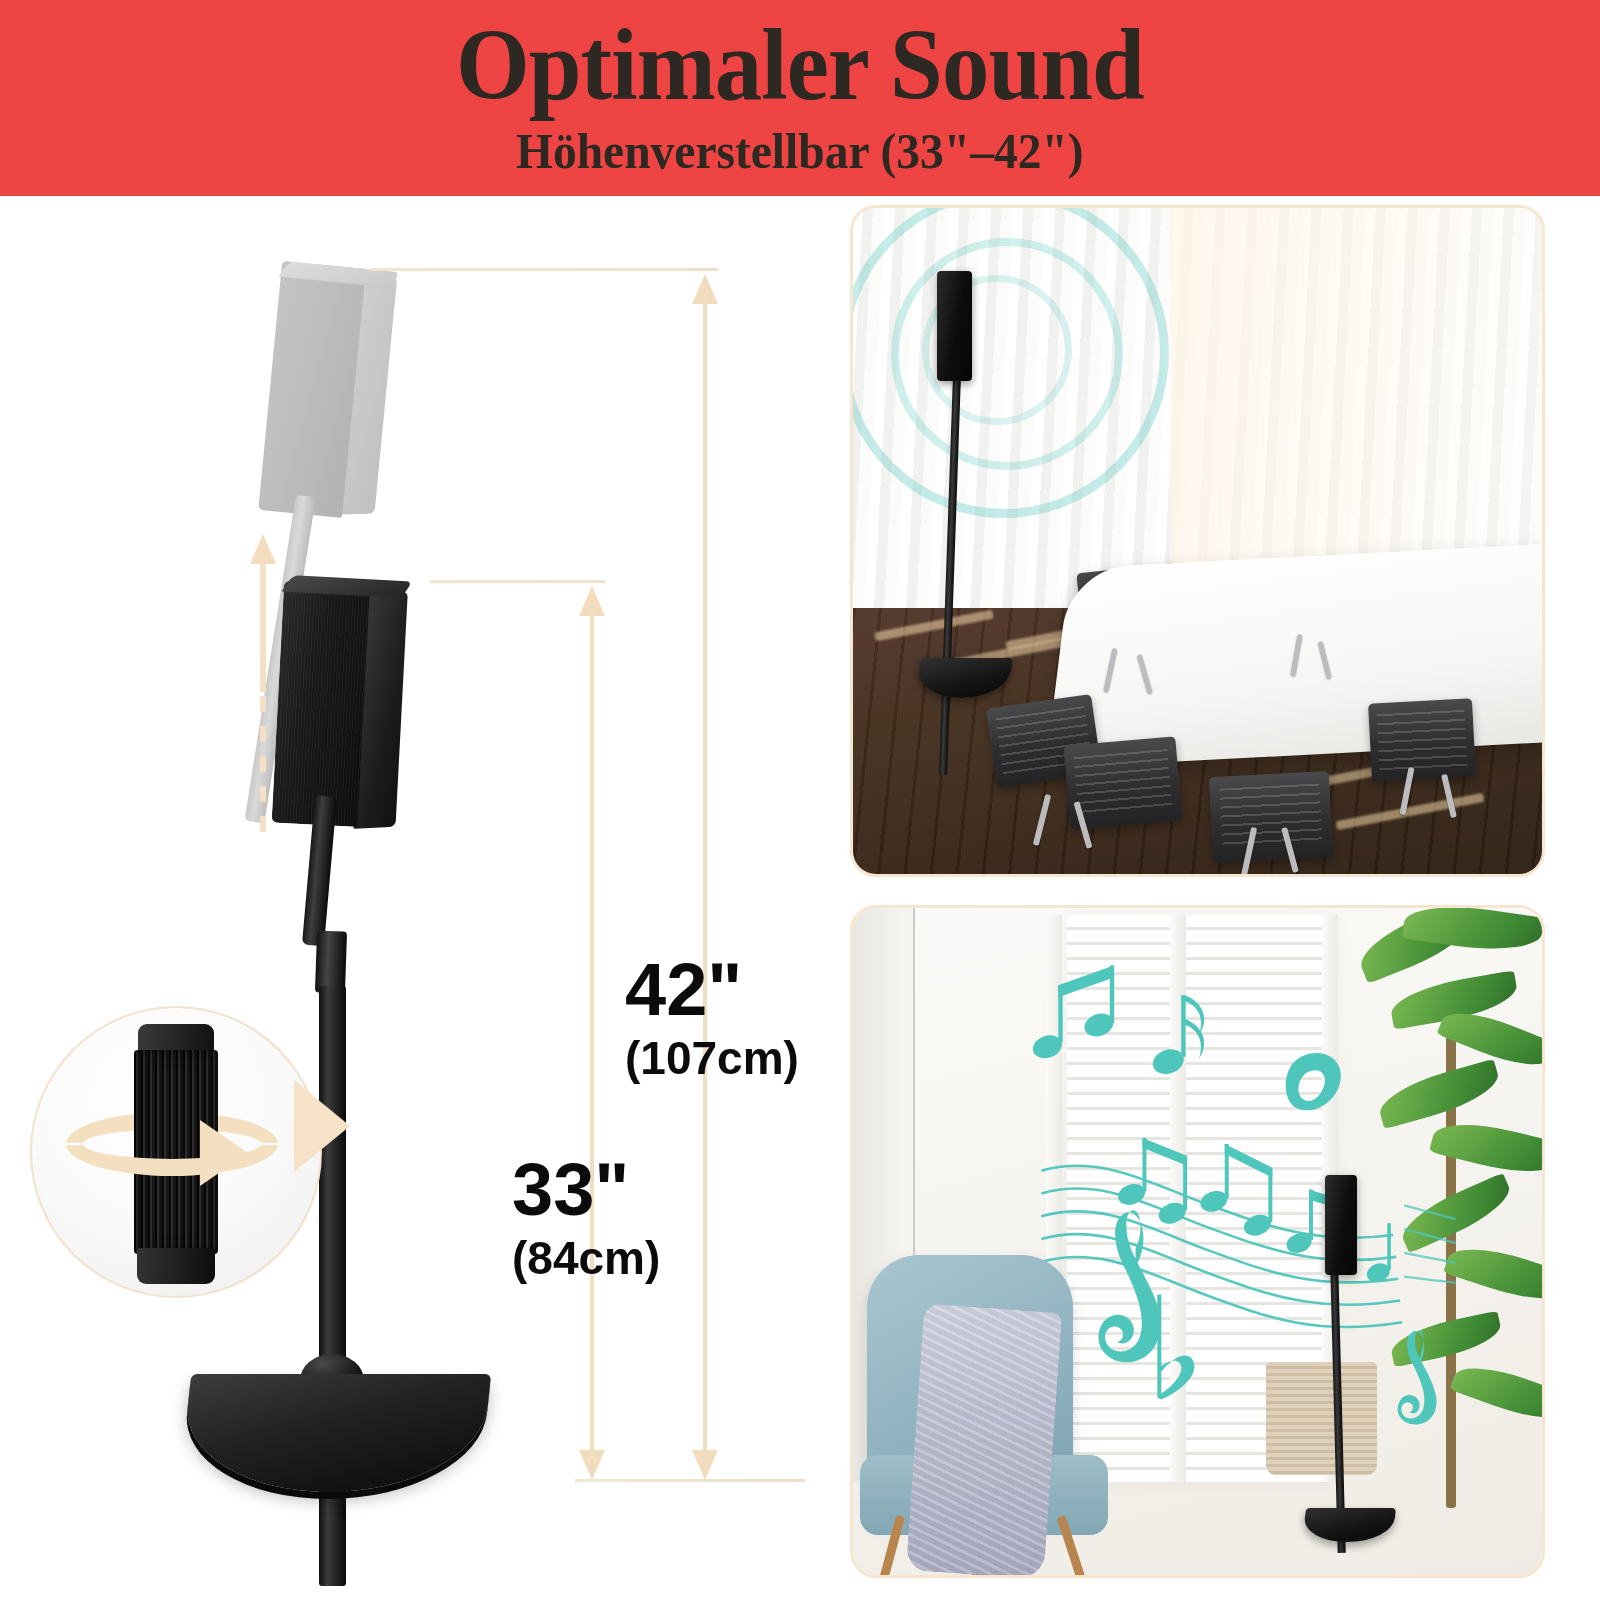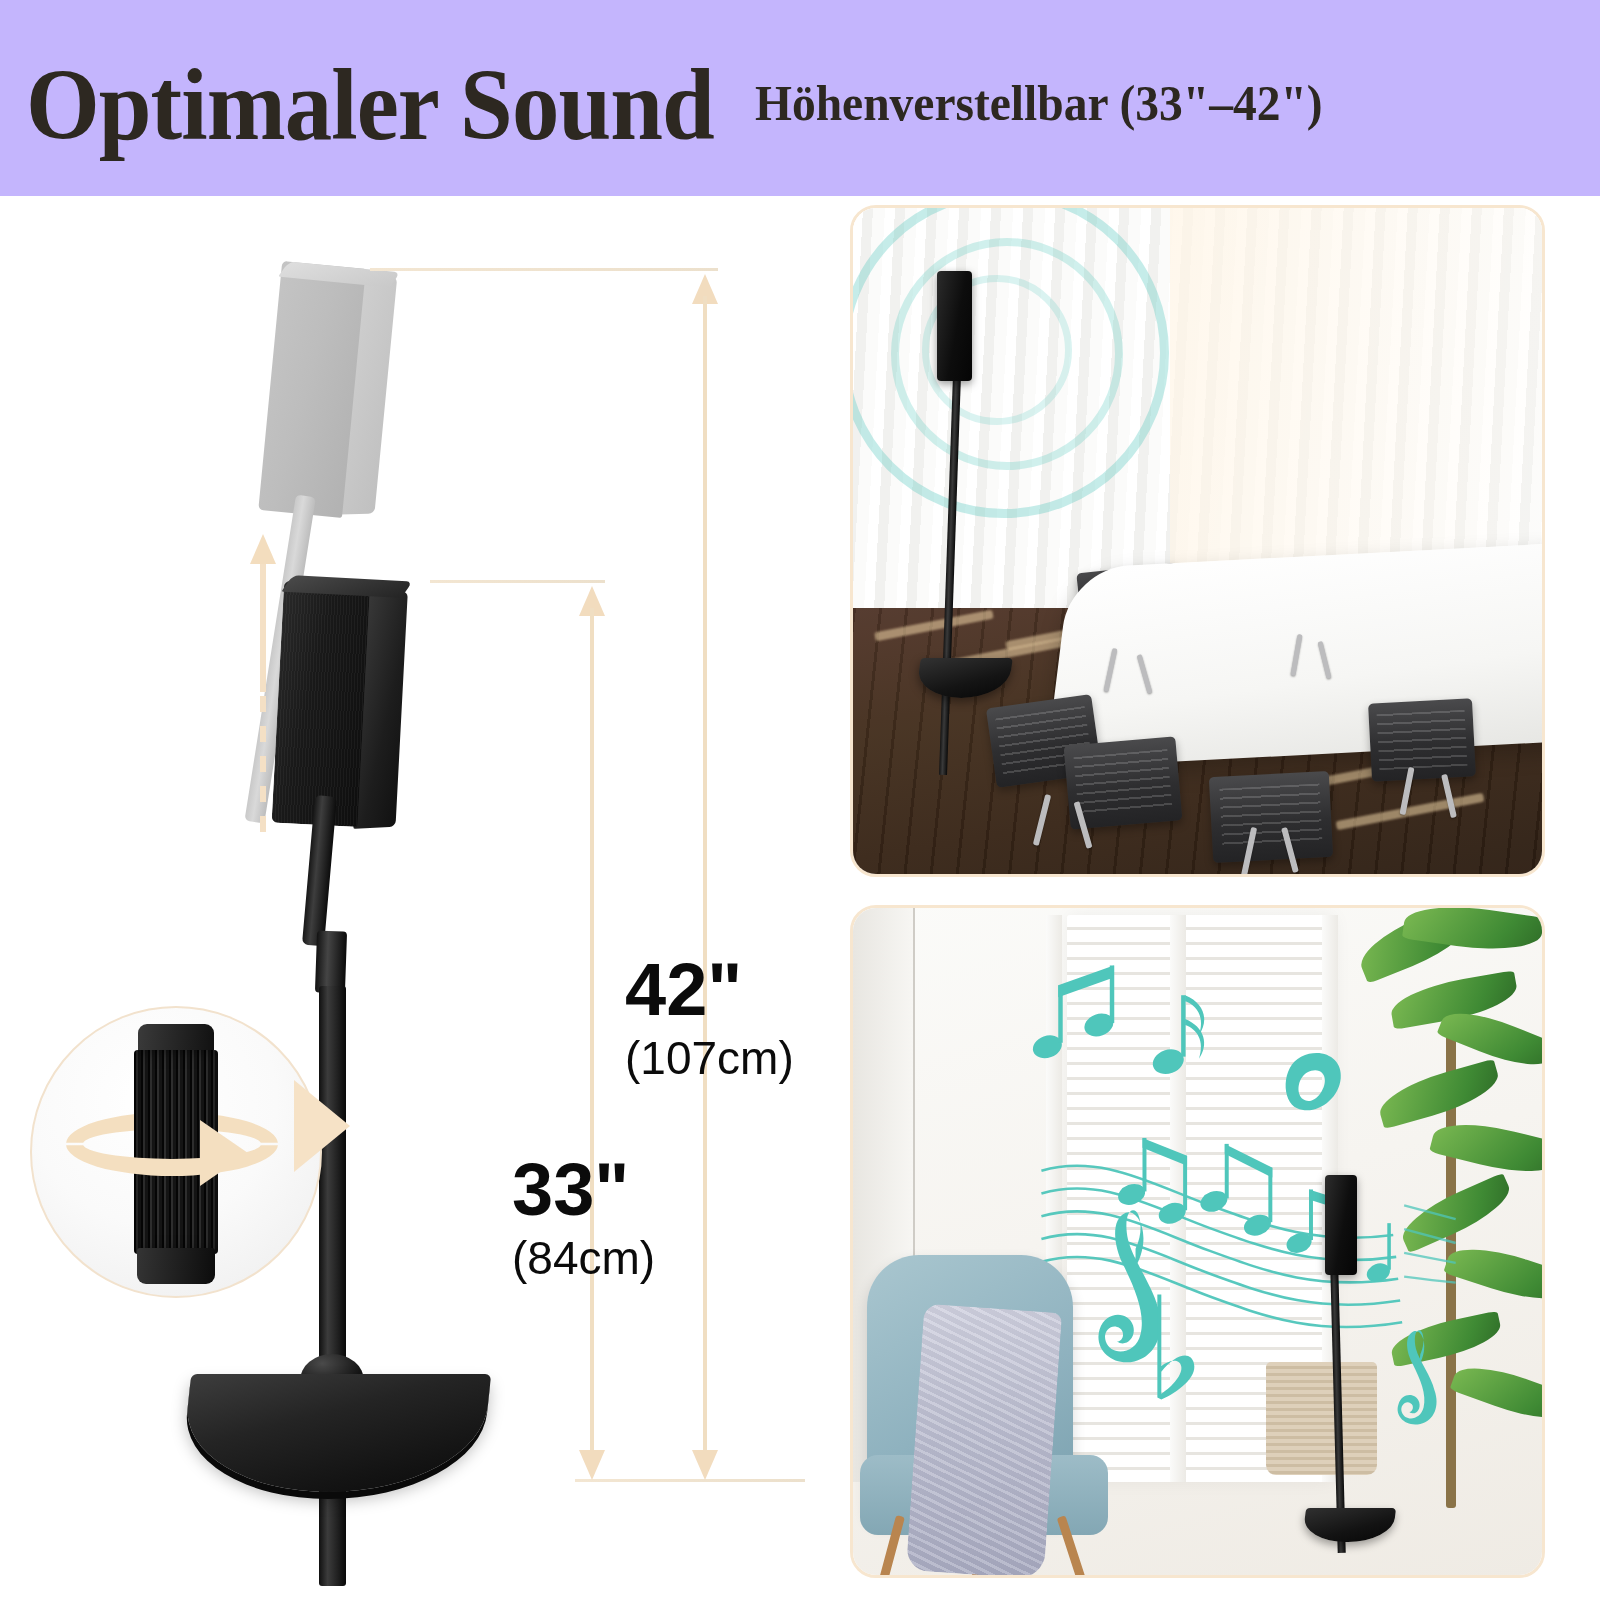--- a/index.html
+++ b/index.html
@@ -7,22 +7,22 @@
   body {
     background:#ffffff;
     font-family:"Liberation Sans", sans-serif;
     position:relative;
     overflow:hidden;
   }
 
   
   #header-band {
     position:absolute; left:0; top:0; width:1600px; height:196px;
-    background:#c4b5fd;
-    display:flex; flex-direction:row;
+    background:#ef4444;
+    display:flex; flex-direction:column;
     align-items:center; justify-content:flex-start;
   }
   #main-title {
     font-family:"Liberation Serif", serif;
     font-weight:700;
     font-size:102px;
     line-height:1.0;
     color:#2d2821;
     letter-spacing:-1px;
     margin-top:14px;
@@ -189,21 +189,21 @@
     font-family:"Liberation Sans", sans-serif;
     color:#0b0b0b;
     text-align:left;
   }
   .dim-in {
     font-size:74px; font-weight:700; line-height:0.92;
     letter-spacing:0px;
     display:block;
   }
   .dim-cm {
-    font-size:46px; font-weight:400; line-height:1.05;
+    font-size:46px; font-weight:700; line-height:1.05;
     display:block; margin-top:10px;
   }
 
   
   #knob-inset {
     position:absolute; left:30px; top:810px;
     width:292px; height:292px;
     border-radius:50%;
     background:radial-gradient(circle at 42% 32%, #ffffff 0%, #fafafa 48%, #f2f2f2 78%, #ececec 100%);
     border:2px solid #f2e2cd;

